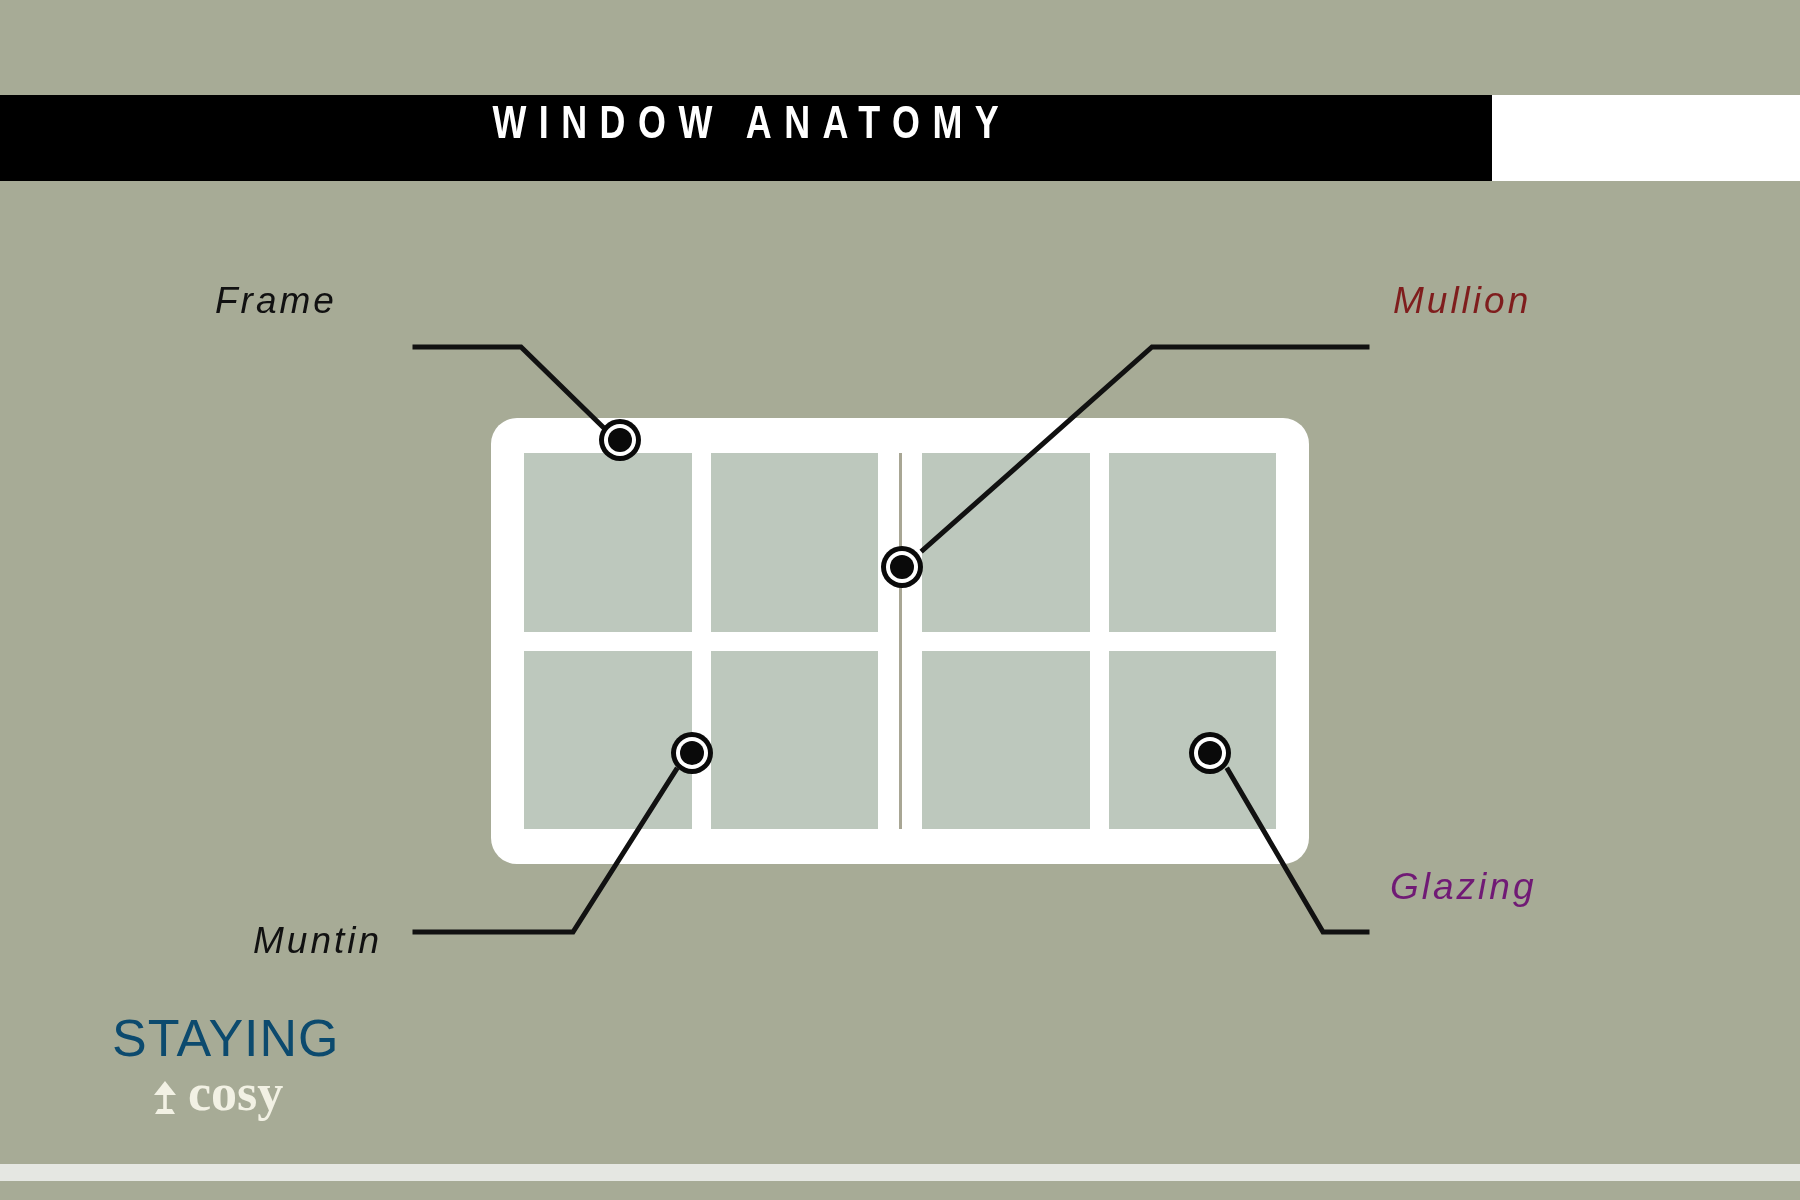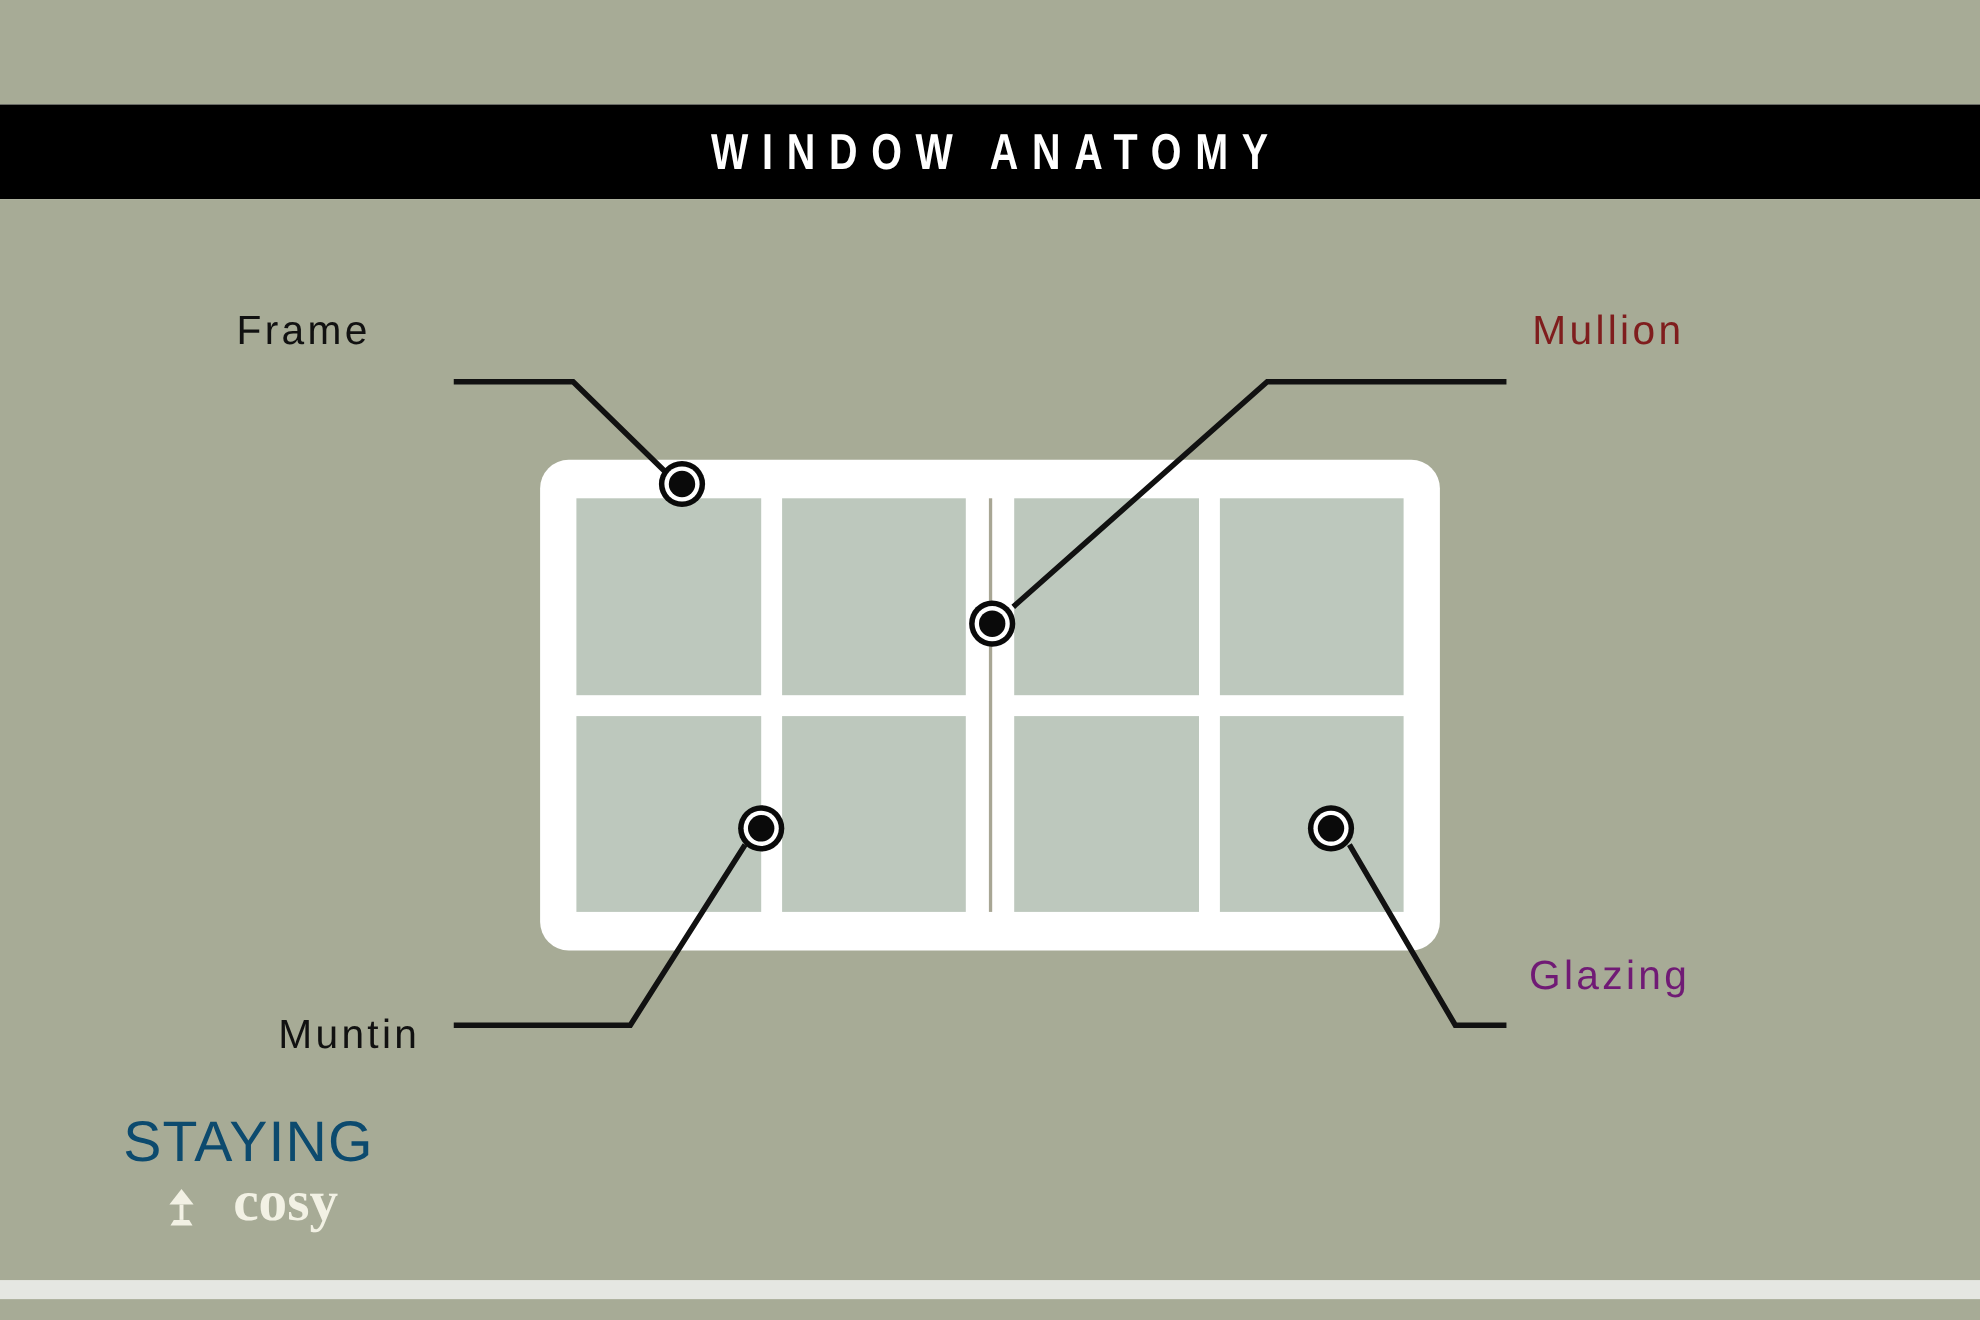--- a/index.html
+++ b/index.html
@@ -15,24 +15,23 @@
     font-family: "Liberation Sans", sans-serif;
   }
   
   .bg-top {
     position: absolute;
     left: 0; top: 0; width: 1800px; height: 95px;
     background: #a7ab96;
   }
   .title-bar {
     position: absolute;
-    left: 0; top: 95px; width: 1800px; height: 86px;
+    left: 0; top: 95px; width: 1492px; height: 86px;
     background: #000000;
     display: flex;
-    align-items: center;
     justify-content: center;
   }
   .title-text {
     color: #ffffff;
     font-family: "Liberation Sans", sans-serif;
     font-weight: bold;
     font-size: 46px;
     letter-spacing: 16px;
     text-indent: 16px;
     transform: scaleX(0.78);
@@ -124,20 +123,21 @@
 
   
   .label {
     position: absolute;
     color: #111111;
     font-family: "Liberation Sans", sans-serif;
     font-weight: 400;
     font-size: 37px;
     letter-spacing: 3px;
     white-space: nowrap;
+    font-style: italic;
   }
   .label-left  { text-align: right; }
   .label-right { text-align: left; }
 
   
   .logo {
     position: absolute;
     left: 112px; top: 1012px;
     width: 230px;
   }
@@ -161,21 +161,20 @@
     margin-right: 8px;
     flex: 0 0 auto;
   }
   .logo-cosy {
     color: #f2f1e4;
     font-family: "Liberation Serif", serif;
     font-weight: bold;
     font-size: 52px;
     line-height: 0.9;
     letter-spacing: 0px;
-    margin-left: 24px;
   }
 </style>
 </head>
 <body>
 
 <div id="stage">
 
   <div class="bg-top" style="background: rgb(167, 171, 150);"></div>
 
   <div class="title-bar" style="background: rgb(0, 0, 0);">

